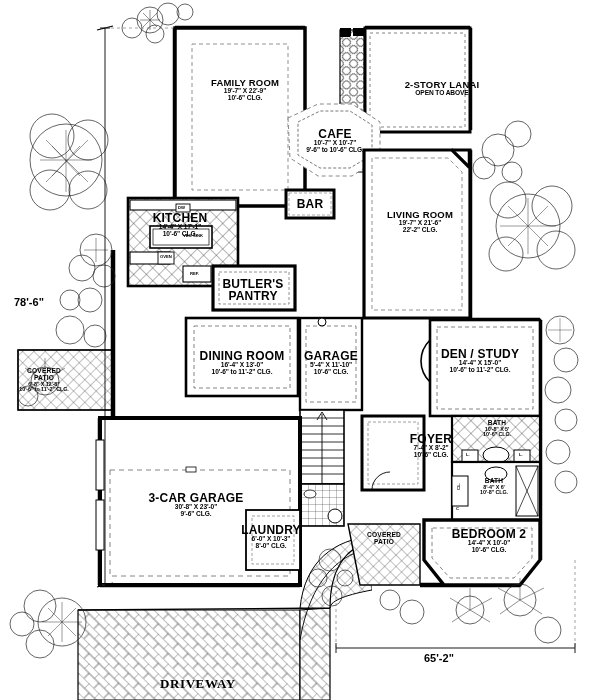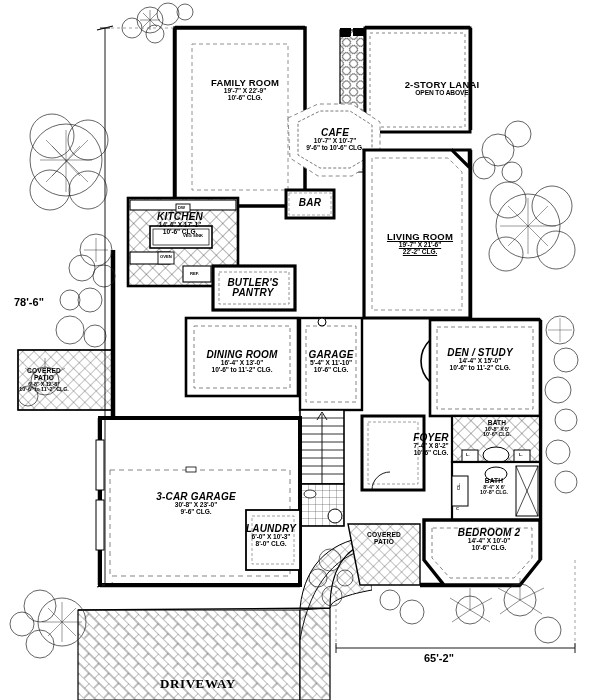--- a/index.html
+++ b/index.html
@@ -4,21 +4,21 @@
 <style>
   html,body{margin:0;padding:0;background:#ffffff;}
   body{width:600px;height:700px;overflow:hidden;font-family:"Liberation Sans",sans-serif;}
   #plan{position:relative;width:496px;height:700px;background:#15803d;}
   svg{display:block;}
   .lbl{position:absolute;text-align:center;color:#000;line-height:1.04;
        font-family:"Liberation Sans",sans-serif;white-space:nowrap;pointer-events:none;}
   .lbl .nm{font-size:9.5px;font-weight:bold;letter-spacing:.2px;}
   .lbl .dm{font-size:6.6px;font-weight:bold;letter-spacing:-.1px;}
   .lbl .cl{font-size:6.6px;font-weight:bold;letter-spacing:-.1px;}
-  .lbl.sm .nm{font-size:10px;font-style:italic;}
+  .lbl.sm .nm{font-size:12px;}
   .lbl.xs .nm{font-size:6.6px;}
   .lbl.xs .dm,.lbl.xs .cl{font-size:5.4px;}
   .dimtxt{position:absolute;font-size:11px;font-weight:bold;color:#000;
           font-family:"Liberation Sans",sans-serif;}
   .driveway-txt{position:absolute;font-size:13px;font-weight:bold;letter-spacing:.6px;color:#000;font-family:Liberation Serif, serif;}
   .micro{position:absolute;font-size:4.2px;font-weight:bold;color:#000;
          font-family:"Liberation Sans",sans-serif;white-space:nowrap;}
 </style>
 </head>
 <body>
@@ -393,21 +393,21 @@
 <div class="lbl sm" style="left:310px;top:198px;transform:translateX(-50%);">
   <div class="nm">BAR</div>
 </div>
 
 <div class="lbl sm" style="left:180px;top:212px;transform:translateX(-50%);">
   <div class="nm">KITCHEN</div>
   <div class="dm">14'-4" X 17'-1"</div>
   <div class="cl">10'-6" CLG.</div>
 </div>
 
-<div class="lbl" style="left:420px;top:232px;transform:translateX(-50%);text-decoration:underline;">
+<div class="lbl" style="left:420px;top:210px;transform:translateX(-50%);">
   <div class="nm">LIVING ROOM</div>
   <div class="dm">19'-7" X 21'-6"</div>
   <div class="cl">22'-2" CLG.</div>
 </div>
 
 <div class="lbl sm" style="left:253px;top:278px;transform:translateX(-50%);">
   <div class="nm">BUTLER'S</div>
   <div class="nm">PANTRY</div>
 </div>
 

